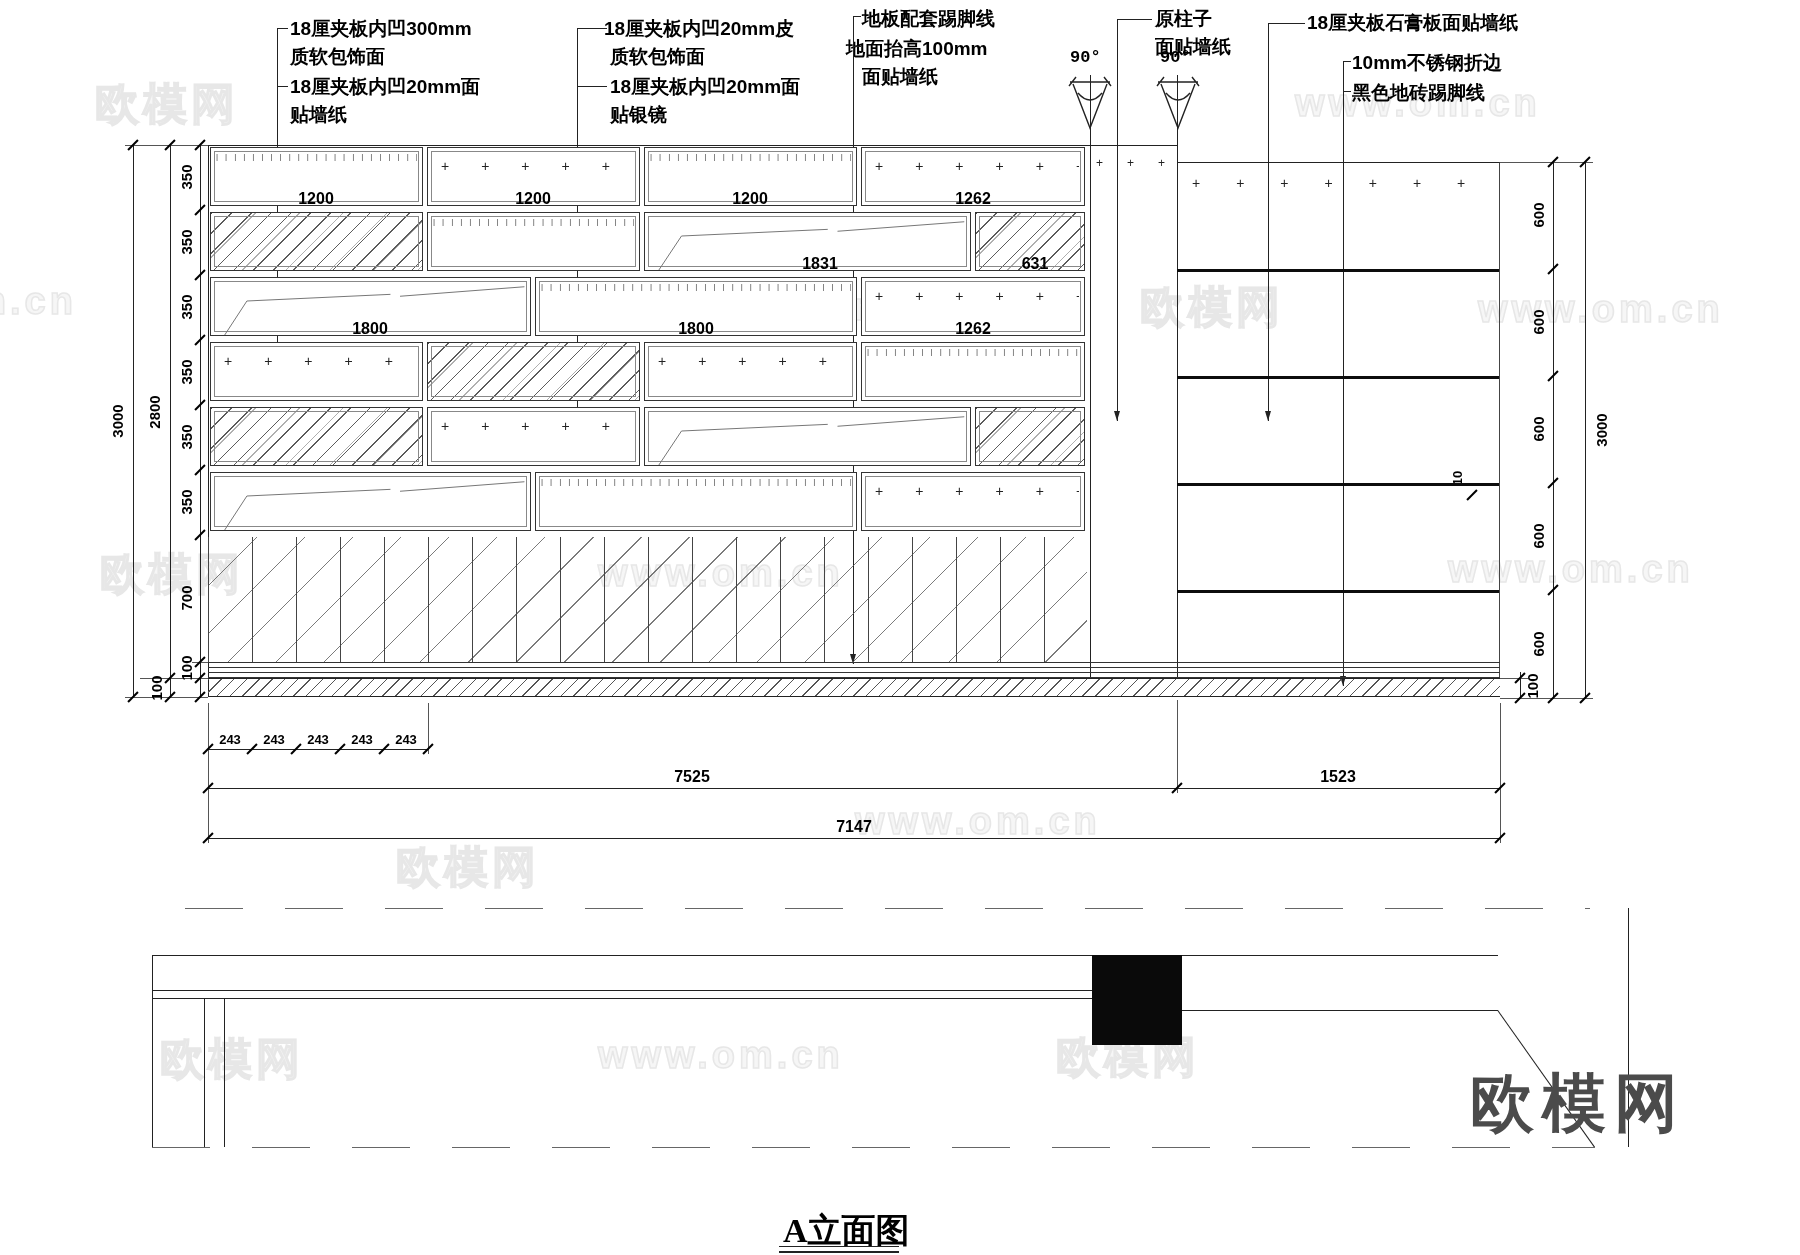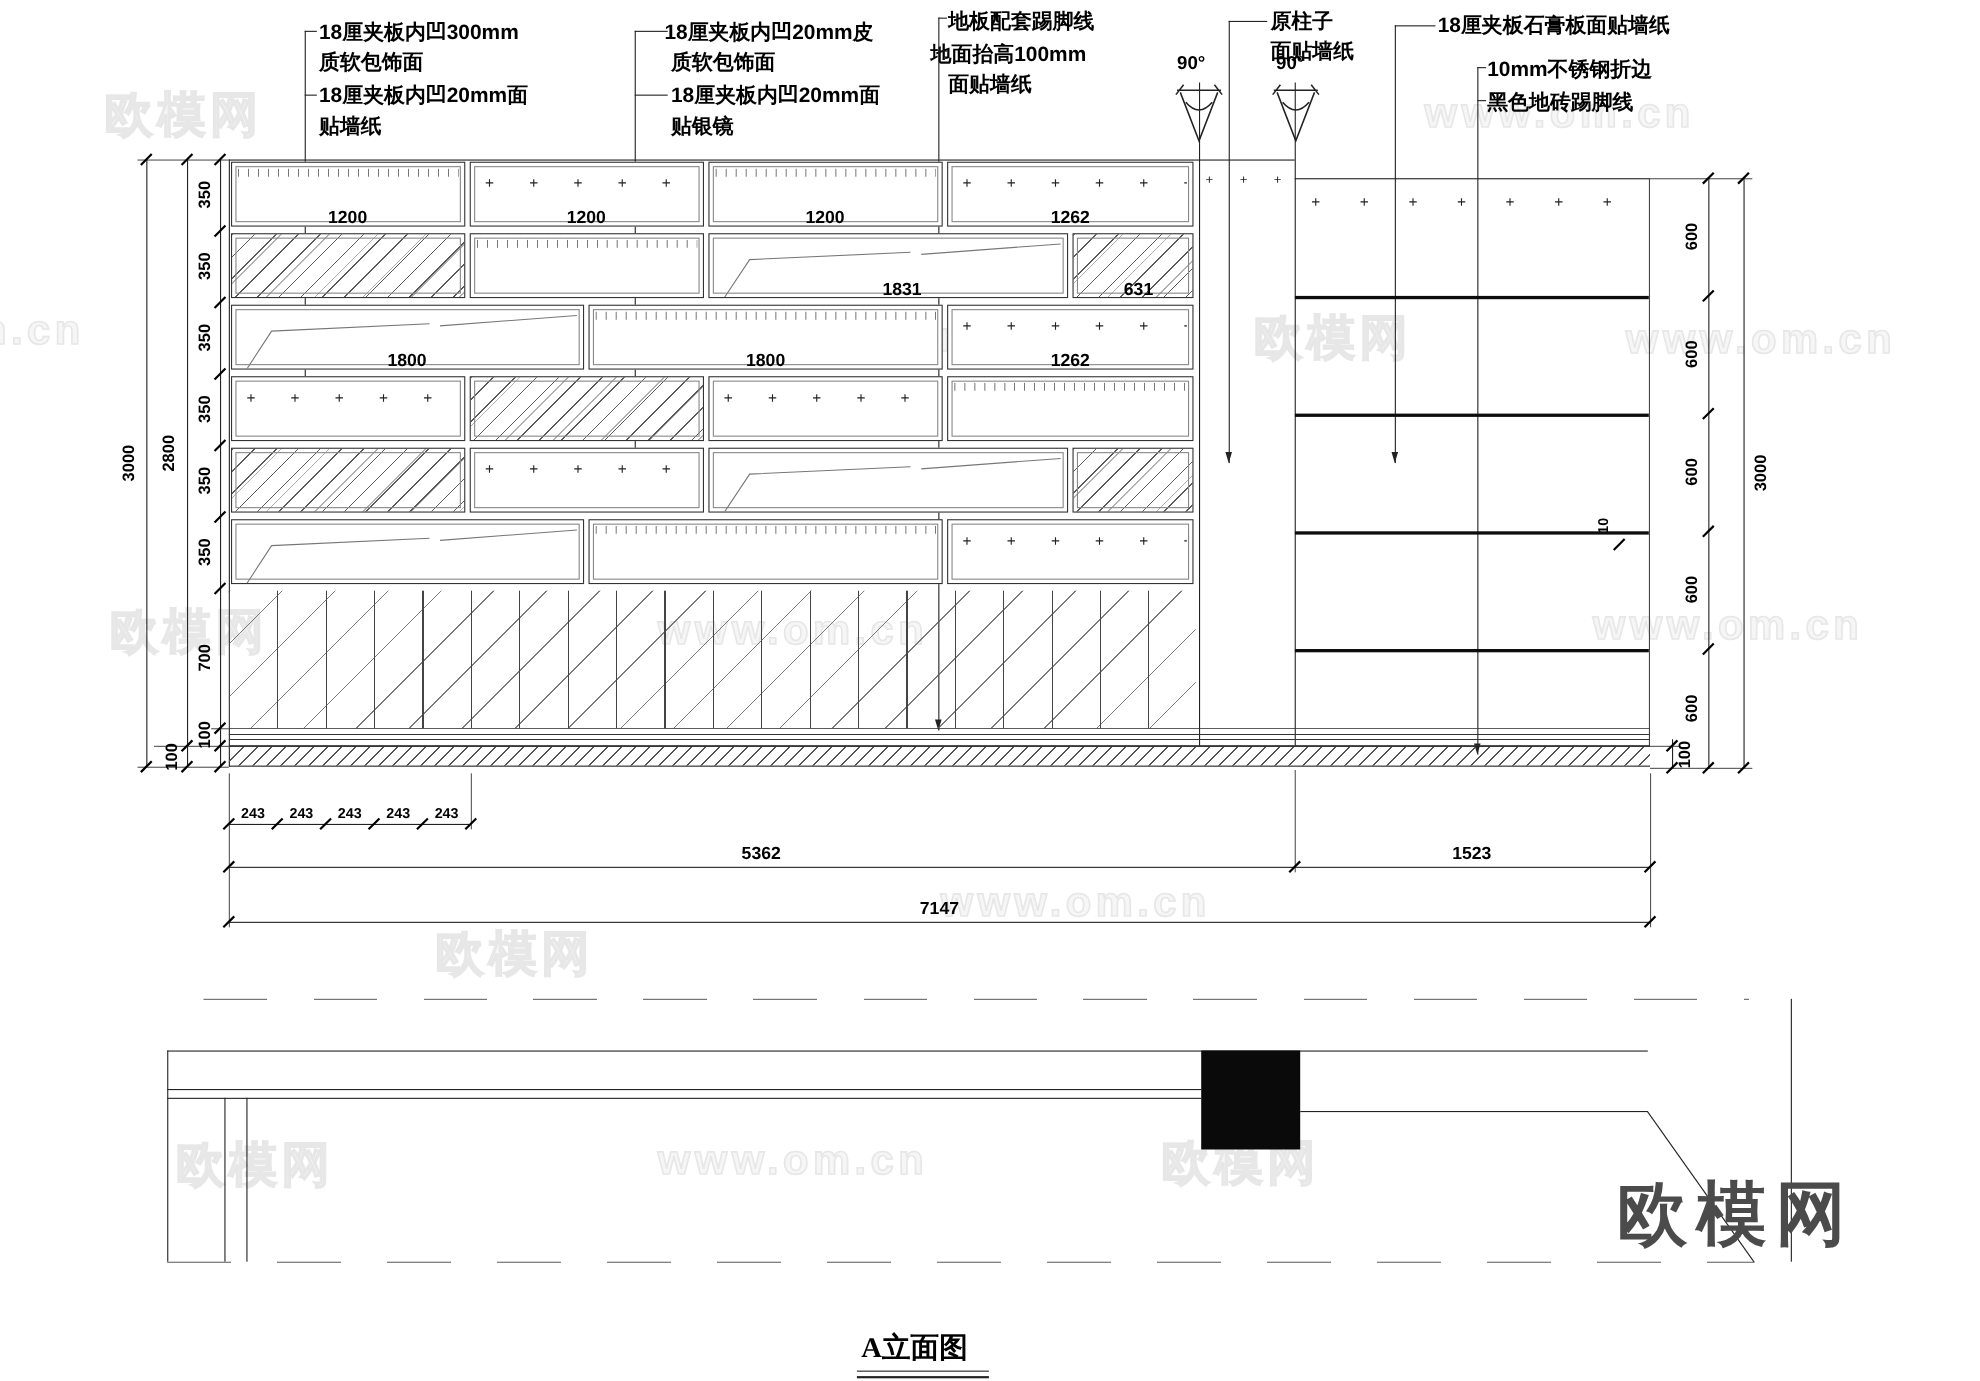--- a/index.html
+++ b/index.html
@@ -1,19 +1,19 @@
 <!DOCTYPE html>
 <html><head>
 <meta charset="utf-8">
 <style>
   html,body{margin:0;padding:0;background:#fff;}
   #canvas{position:relative;width:1800px;height:1255px;background:#fff;overflow:hidden;
           font-family:"Liberation Sans",sans-serif;color:#111;}
   .t{position:absolute;white-space:nowrap;font-size:19px;font-weight:600;color:#000;}
-  .small{font-size:17px;}
+  .small{font-size:17px;font-family:Liberation Mono, monospace;}
   .hl{position:absolute;height:1px;background:#222;}
   .vl{position:absolute;width:1px;background:#222;}
   .hl.thin{background:#555;}
   .dash-line{position:absolute;height:1px;background:repeating-linear-gradient(90deg,#666 0 58px,transparent 58px 100px);}
   .tk{position:absolute;width:14px;height:2px;background:#000;transform:translate(-50%,-50%) rotate(-45deg);}
   .ar{position:absolute;width:0;height:0;border:3px solid transparent;border-top:10px solid #222;transform:translate(-50%,0);}
   .hdim{position:absolute;transform:translate(-50%,-100%);font-weight:700;font-size:16px;color:#000;}
   .hdim.sm{font-size:13px;}
   .vdim{position:absolute;transform:translate(-50%,-50%) rotate(-90deg);font-weight:700;font-size:15px;color:#000;}
   .p{position:absolute;border:1px solid #333;outline:1px solid #888;outline-offset:-5px;
@@ -28,21 +28,21 @@
   .boards{position:absolute;background-image:
       repeating-linear-gradient(90deg,#444 0 1px,transparent 1px 44px),
       repeating-linear-gradient(135deg,rgba(90,90,90,.8) 0 1px,transparent 1px 34px);}
   .floorband{position:absolute;background-image:repeating-linear-gradient(180deg,#333 0 1px,transparent 1px 5px);}
   .skirt{position:absolute;border-top:1px solid #222;border-bottom:1px solid #222;box-sizing:border-box;
          background-image:repeating-linear-gradient(135deg,#555 0 1px,transparent 1px 9px);}
   .band{position:absolute;left:0;width:100%;height:3px;background:#0d0d0d;}
   .wm{position:absolute;font-weight:700;color:#f6f6f6;-webkit-text-stroke:1.5px #e7e7e7;
       letter-spacing:4px;pointer-events:none;white-space:nowrap;}
   .biglogo{position:absolute;font-size:64px;font-weight:600;color:#4b4b4b;letter-spacing:8px;white-space:nowrap;}
-  .title{position:absolute;font-size:26px;font-weight:600;color:#000;font-family:"Liberation Serif",serif;text-align:center;}
+  .title{position:absolute;font-size:34px;font-weight:600;color:#000;font-family:"Liberation Serif",serif;text-align:center;}
   .refl{position:absolute;inset:4px;}
   .blacksq{position:absolute;background:#0a0a0a;}
   svg.fan{position:absolute;}
 </style>
 </head>
 <body>
 
 <div id="canvas">
 
   <div id="wmhost">
@@ -273,21 +273,21 @@
   <div class="vl thin" style="left:208px;top:703px;height:140px;background:#555"></div>
   <div class="vl thin" style="left:428px;top:703px;height:51px;background:#555"></div>
   <div class="vl thin" style="left:1177px;top:700px;height:93px;background:#555"></div>
   <div class="vl thin" style="left:1500px;top:703px;height:140px;background:#555"></div>
 
   <div class="hdim sm" style="left:230px;top:747px">243</div>
   <div class="hdim sm" style="left:274px;top:747px">243</div>
   <div class="hdim sm" style="left:318px;top:747px">243</div>
   <div class="hdim sm" style="left:362px;top:747px">243</div>
   <div class="hdim sm" style="left:406px;top:747px">243</div>
-  <div class="hdim" style="left:692px;top:786px">5362</div>
+  <div class="hdim" style="left:692px;top:786px">7525</div>
   <div class="hdim" style="left:1338px;top:786px">1523</div>
   <div class="hdim" style="left:854px;top:836px">7147</div>
 
   <div id="ticks"></div>
 
   <div class="dash-line" style="left:185px;top:908px;width:1405px"></div>
   <div class="hl" style="left:152px;top:955px;width:1346px"></div>
   <div class="hl" style="left:152px;top:990px;width:940px"></div>
   <div class="hl" style="left:152px;top:998px;width:940px"></div>
   <div class="hl" style="left:1182px;top:1010px;width:316px"></div>

